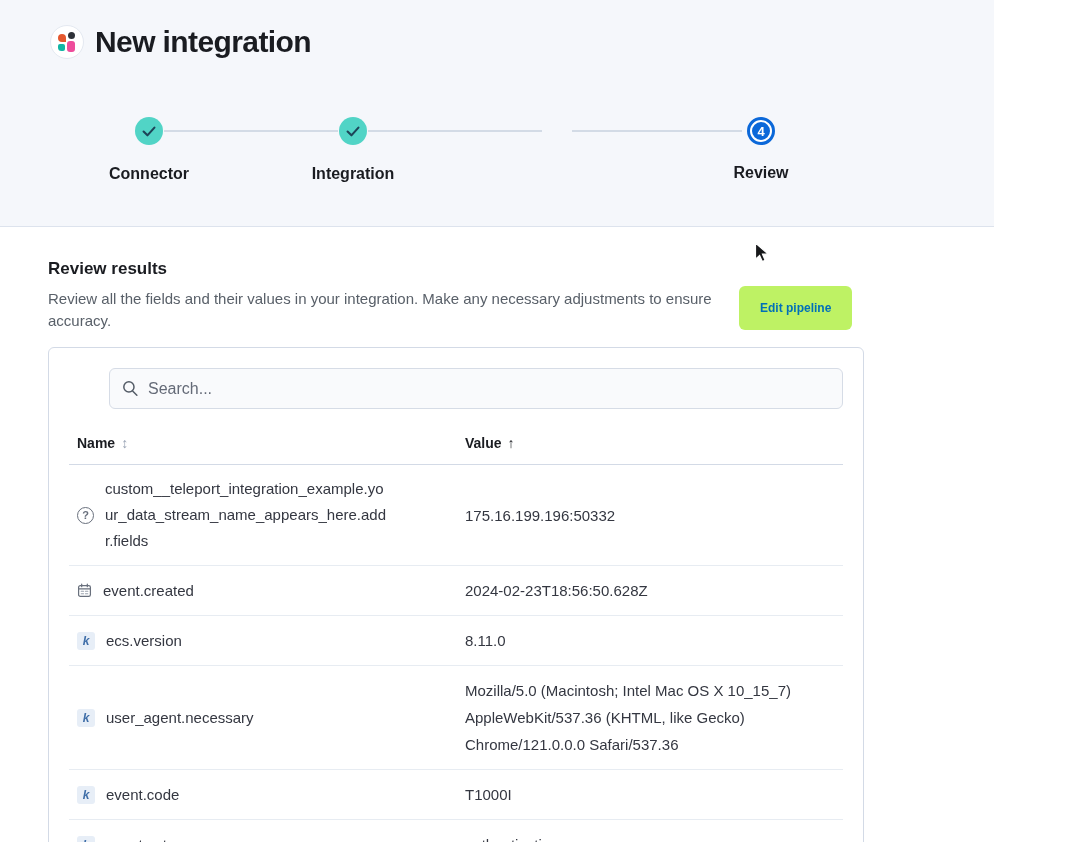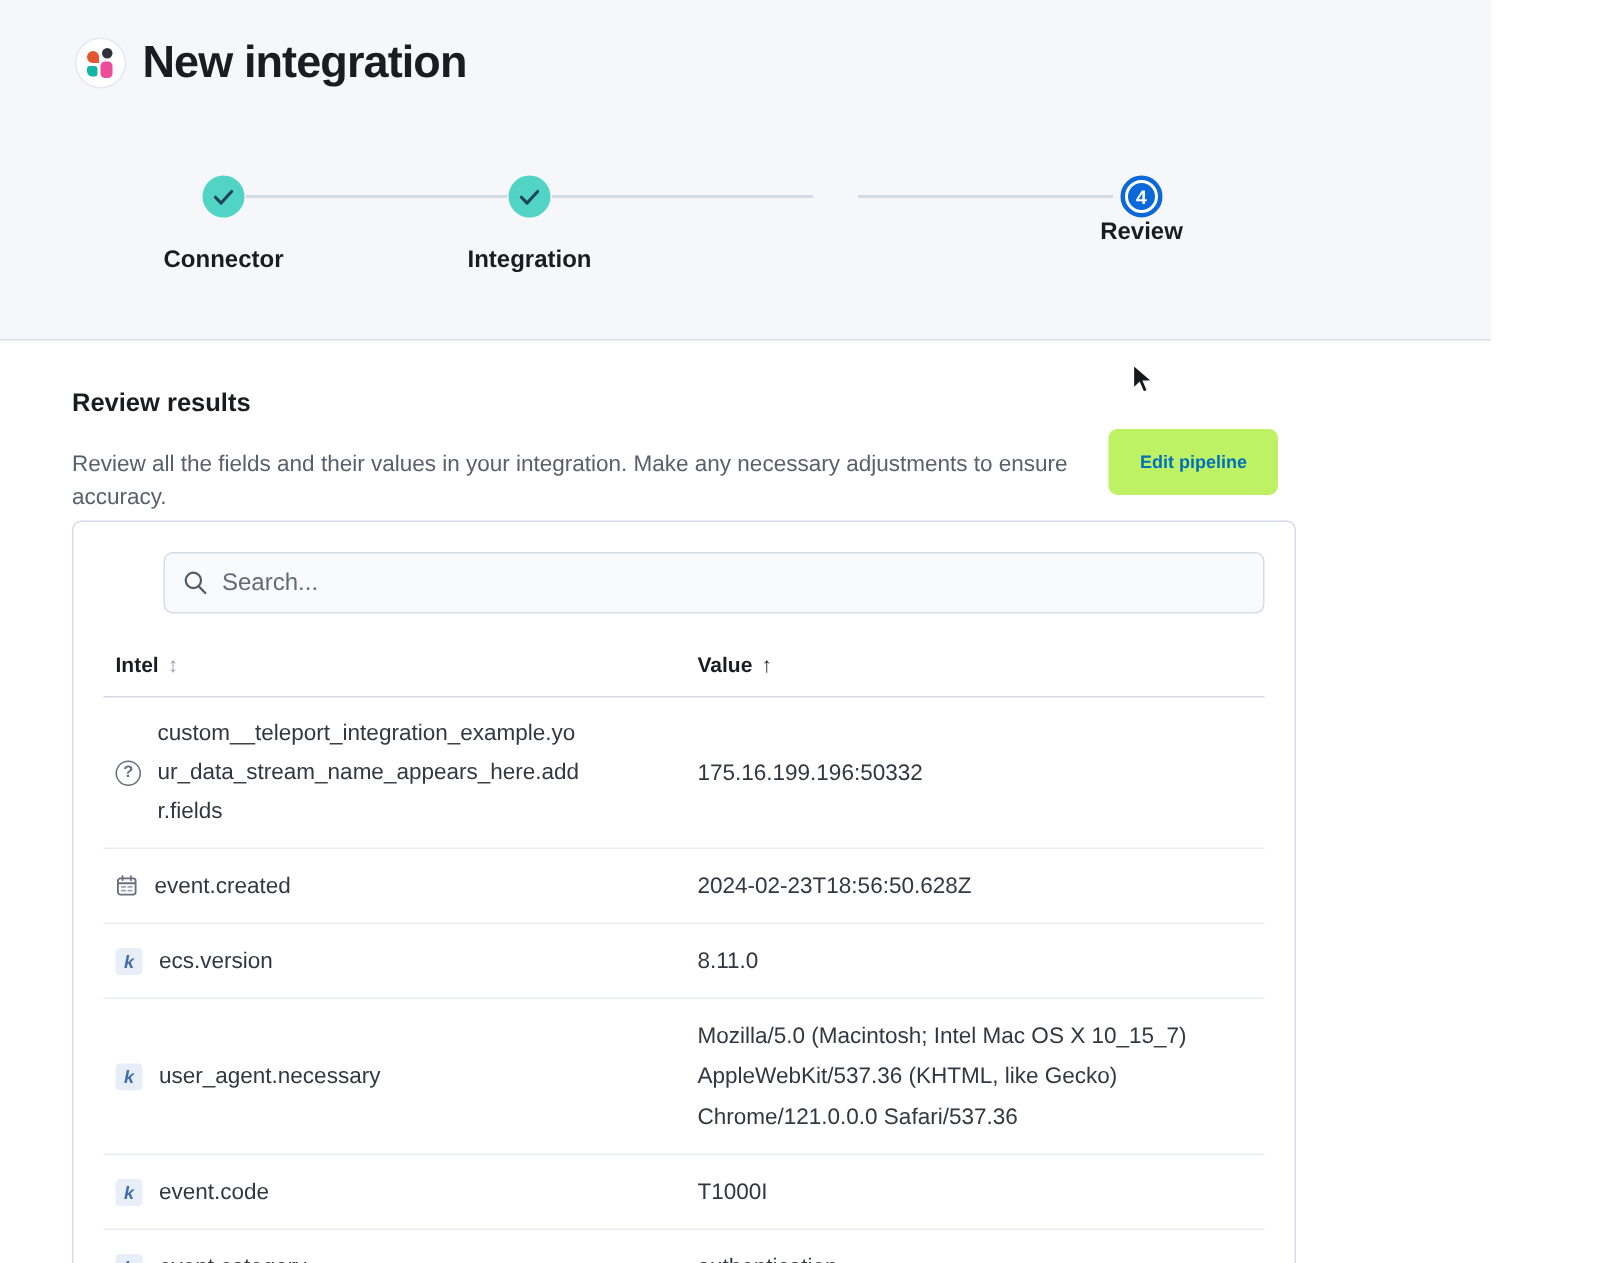--- a/index.html
+++ b/index.html
@@ -37,27 +37,27 @@
     width:28px; height:28px; border-radius:50%; margin:0 auto;
     display:flex; align-items:center; justify-content:center; cursor:pointer;
   }
   .step-complete .step-circle { background:#51d4c6; }
   .step-current .step-circle {
     width:22px; height:22px; margin-top:3px; background:#0b68d9;
     border:2px solid #ffffff; outline:3px solid #0b68d9;
     color:#fff; font-size:13px; font-weight:bold;
   }
   .step-label { margin-top:20px; font-size:16px; font-weight:bold; color:#1a1c21; }
-  .step-current .step-label { margin-top:4px; }
+  .step-current .step-label { margin-top:22px; }
 
   
   .review-heading { position:absolute; top:259px; left:48px; font-size:17px; font-weight:bold; color:#1a1c21; }
   .review-desc {
     position:absolute; top:288px; left:48px; width:670px;
-    font-size:15px; line-height:22px; color:#596069;margin-top:11px;
+    font-size:15px; line-height:22px; color:#596069;
   }
   .edit-pipeline-btn {
     position:absolute; top:286px; left:739px; height:44px; padding:0 21px;
     background:#bef264; border:none; border-radius:6px;
     color:#0070b8; font-size:12px; font-weight:bold;
     font-family:inherit; cursor:pointer;
   }
 
   
   .card {
@@ -154,21 +154,21 @@
     <svg width="17" height="17" viewBox="0 0 16 16" fill="none">
         <circle cx="6.5" cy="6.5" r="4.8" stroke="#535b66" stroke-width="1.4"></circle>
         <path d="M10.2 10.6 L14 14.4" stroke="#535b66" stroke-width="1.4" stroke-linecap="round"></path>
       </svg>
     <input class="search-input" type="text" placeholder="Search..." style="">
   </div>
 
   <div class="table">
     <div class="thead">
       <div class="th th-name">
-        <span>Intel</span>
+        <span>Name</span>
         <span class="sort-both">↕</span>
       </div>
       <div class="th">
         <span>Value</span>
         <span class="sort-up">↑</span>
       </div>
     </div>
     <div id="table-body">
   <div class="trow">
     <div class="cell-name">

